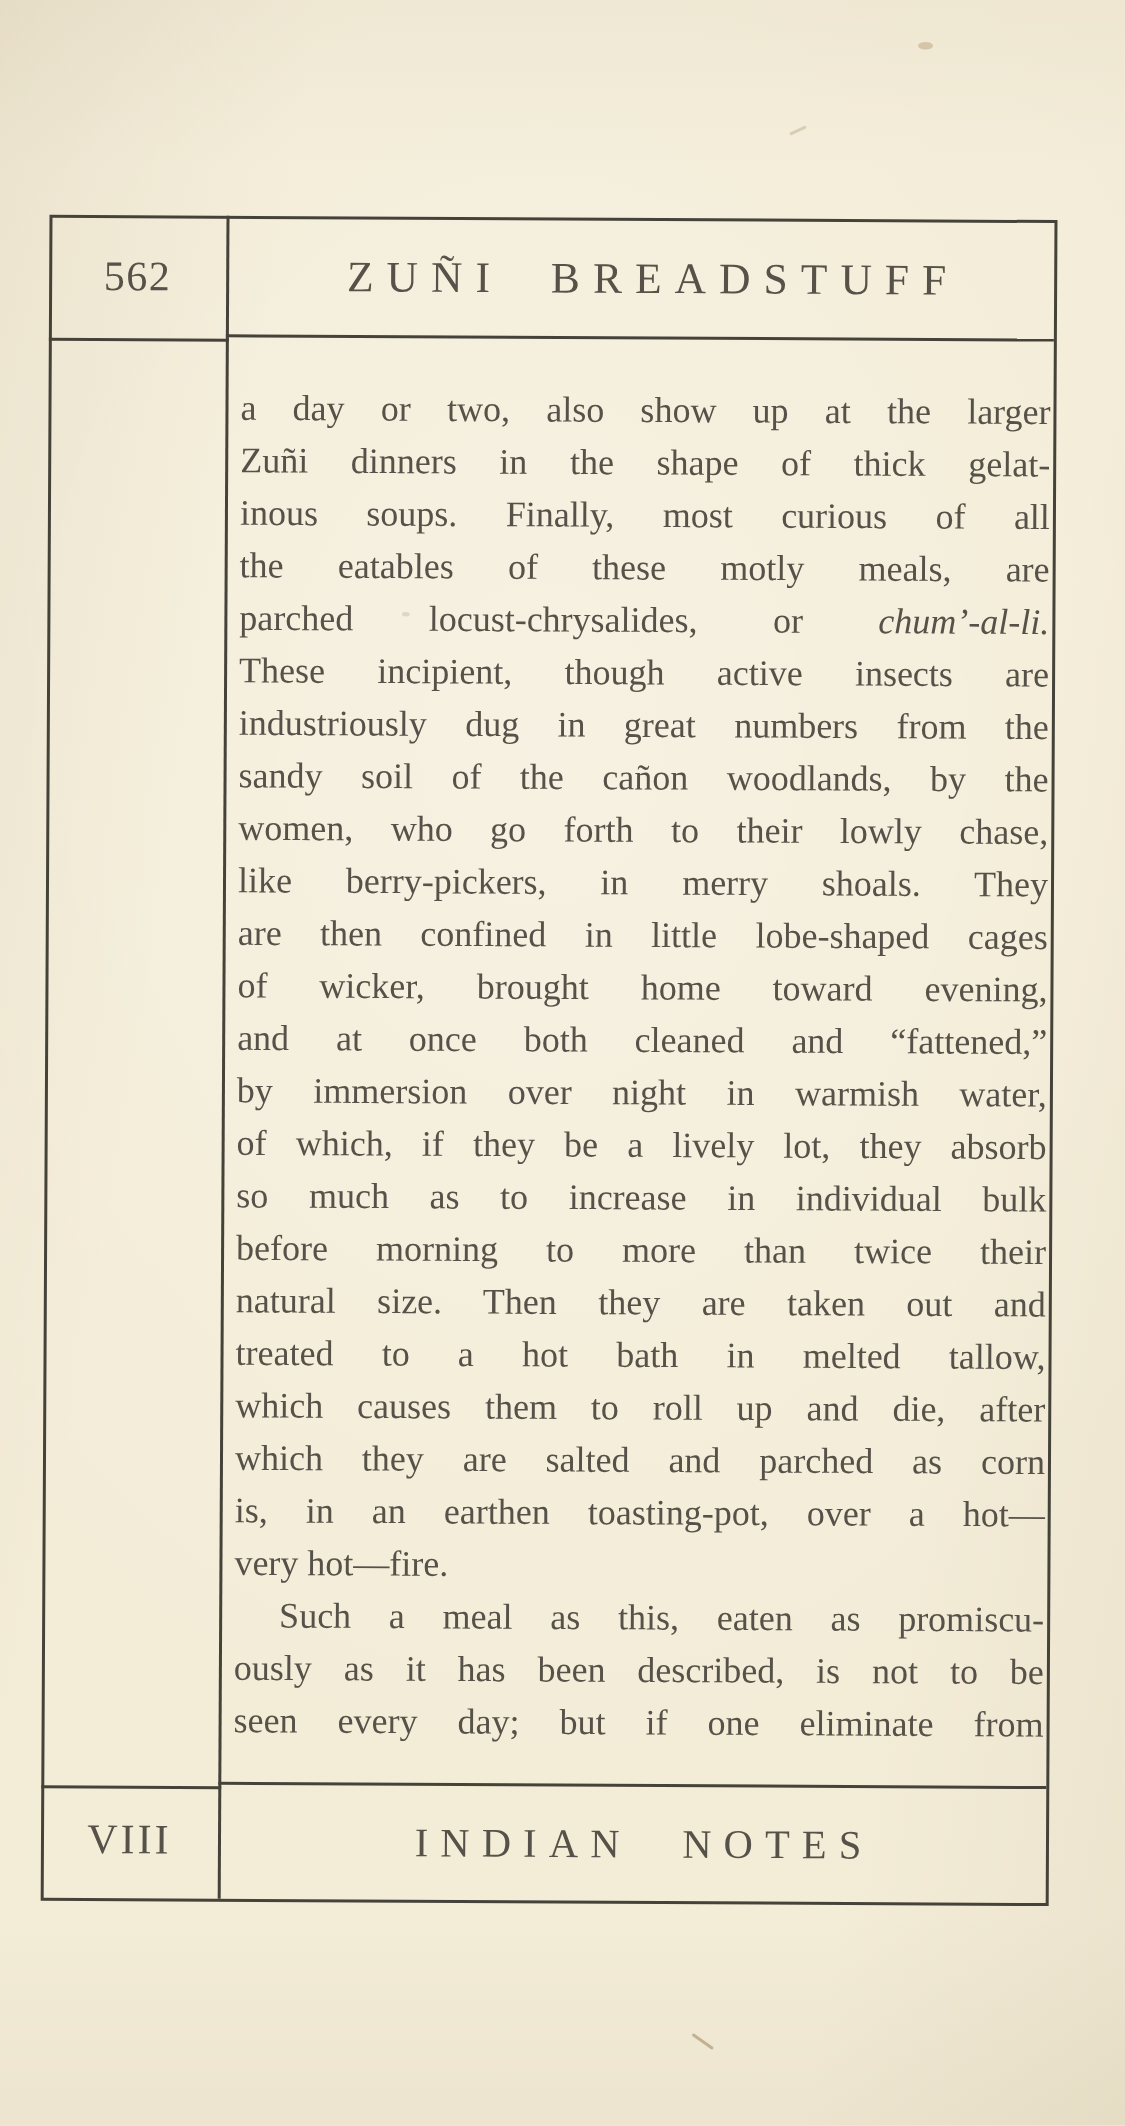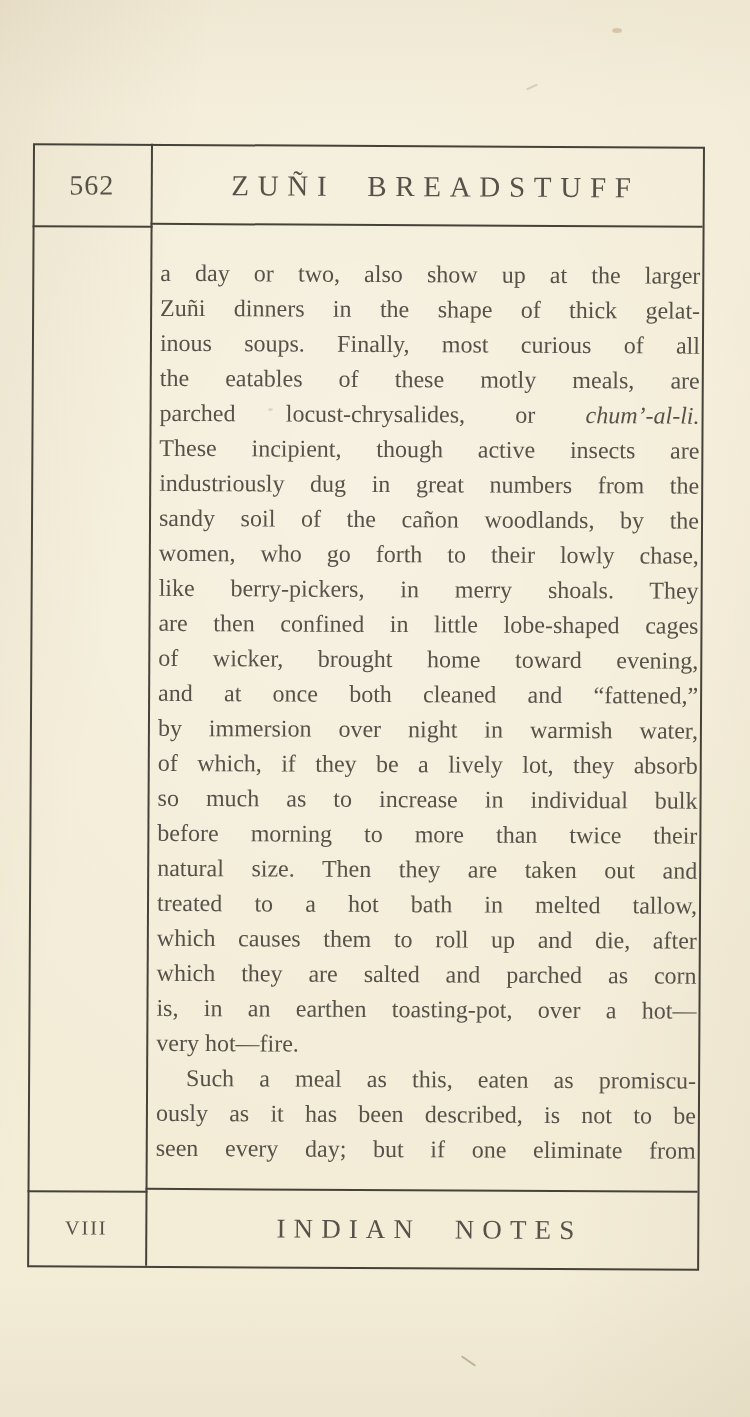--- a/index.html
+++ b/index.html
@@ -54,21 +54,21 @@
     left:33px;top:149px;width:118px;height:76px;
     font-size:28px;letter-spacing:1px;
   }
   .running-title{
     left:151px;top:148px;width:552px;height:76px;
     font-size:29px;letter-spacing:0.30em;word-spacing:0.55em;
     padding-left:0.30em;white-space:nowrap;
   }
   .volume-number{
     left:33px;top:1193px;width:118px;height:72px;
-    font-size:20px;letter-spacing:2px;
+    font-size:28px;letter-spacing:2px;
   }
   .journal-title{
     left:151px;top:1193px;width:552px;height:72px;
     font-size:27px;letter-spacing:0.30em;word-spacing:0.7em;
     padding-left:0.30em;white-space:nowrap;
   }
   .body-text{
     position:absolute;left:161px;top:257px;width:540px;
     font-size:24px;line-height:35px;color:var(--ink);
   }

